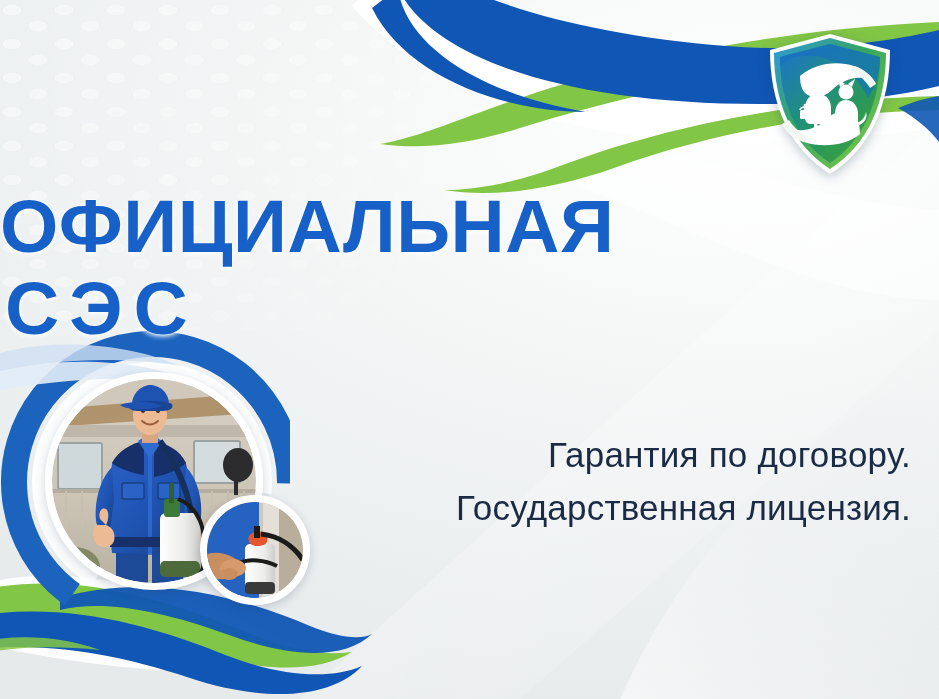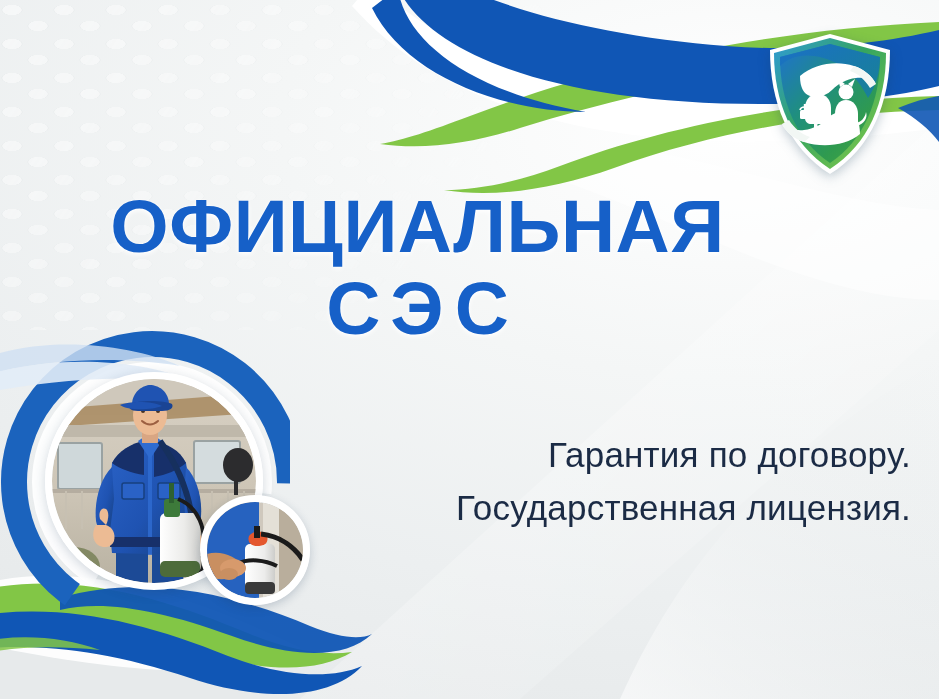--- a/index.html
+++ b/index.html
@@ -24,31 +24,31 @@
       radial-gradient(ellipse 16px 8px at 38px 26px, rgba(205,212,214,.55) 62%, rgba(205,212,214,0) 68%);
     background-size:52px 34px,52px 34px,52px 34px,52px 34px;
     -webkit-mask-image:linear-gradient(125deg, rgba(0,0,0,.95) 0%, rgba(0,0,0,.55) 45%, rgba(0,0,0,0) 78%);
     mask-image:linear-gradient(125deg, rgba(0,0,0,.95) 0%, rgba(0,0,0,.55) 45%, rgba(0,0,0,0) 78%);
   }
   .sheen{position:absolute;inset:0;pointer-events:none;}
   .svg-layer{position:absolute;left:0;top:0;width:939px;height:699px;pointer-events:none;}
 
   
   .title-wrap{
-    position:absolute;left:0;top:186px;width:835px;text-align:center;
+    position:absolute;left:0;top:186px;width:835px;text-align:left;
     pointer-events:none;
   }
   .title-line1{
     font-size:75px;line-height:80px;font-weight:700;letter-spacing:.5px;
     color:#1660c8;margin:0;
     text-shadow:0 2px 5px rgba(255,255,255,.95),0 0 2px rgba(255,255,255,.9);
   }
   .title-line2{
     font-size:75px;line-height:84px;font-weight:700;letter-spacing:11px;
-    color:#1660c8;margin:0;padding-left:11px;
+    color:#1660c8;margin:0;padding-left:5px;
     text-shadow:0 2px 5px rgba(255,255,255,.95),0 0 2px rgba(255,255,255,.9);
   }
   
   .subtitle{
     position:absolute;right:28px;top:428px;width:660px;text-align:right;
     color:#1b2b45;font-size:35px;line-height:53px;font-weight:400;
     letter-spacing:.2px;pointer-events:none;
   }
   .subtitle div{white-space:nowrap;}
 

